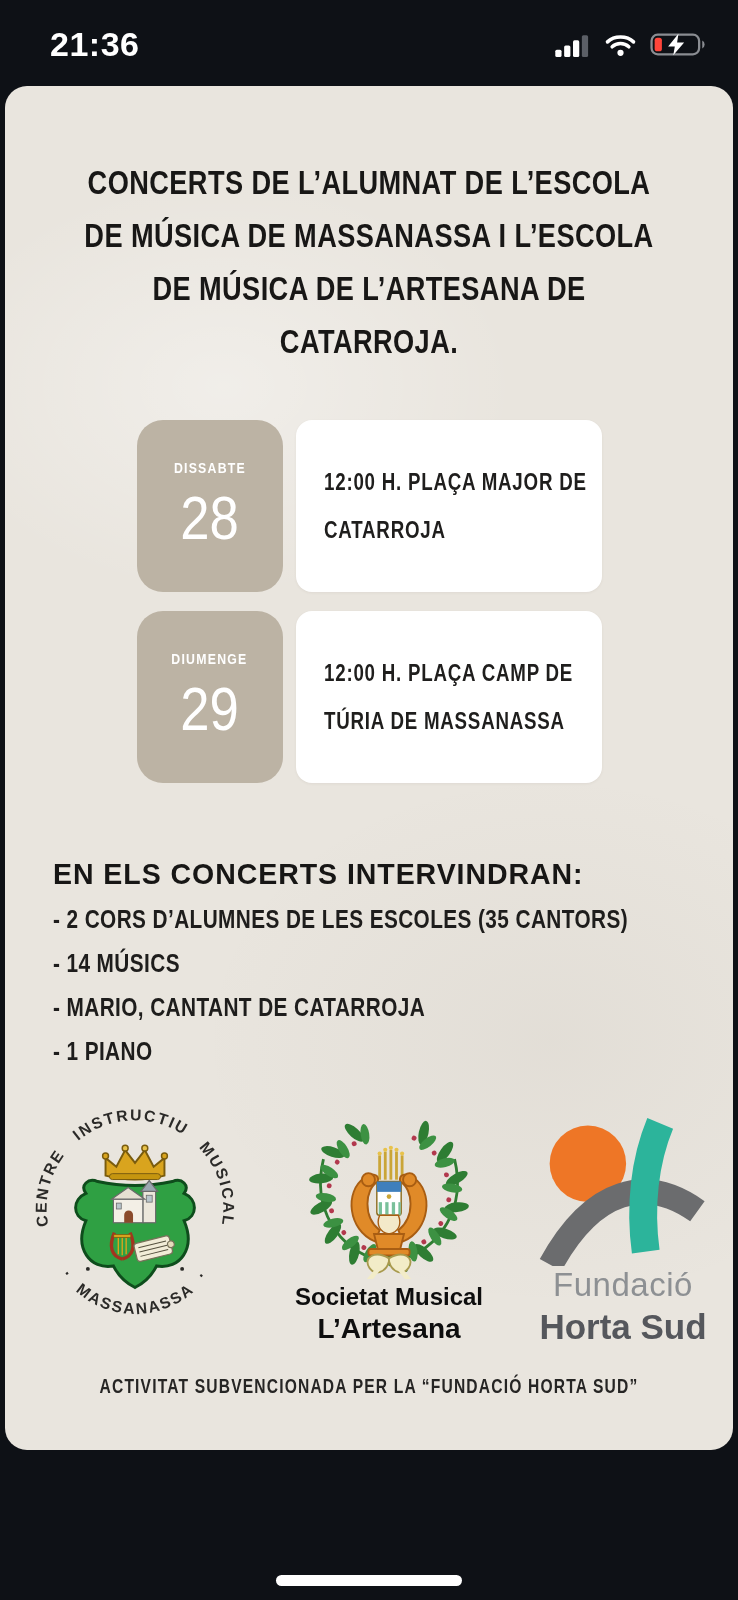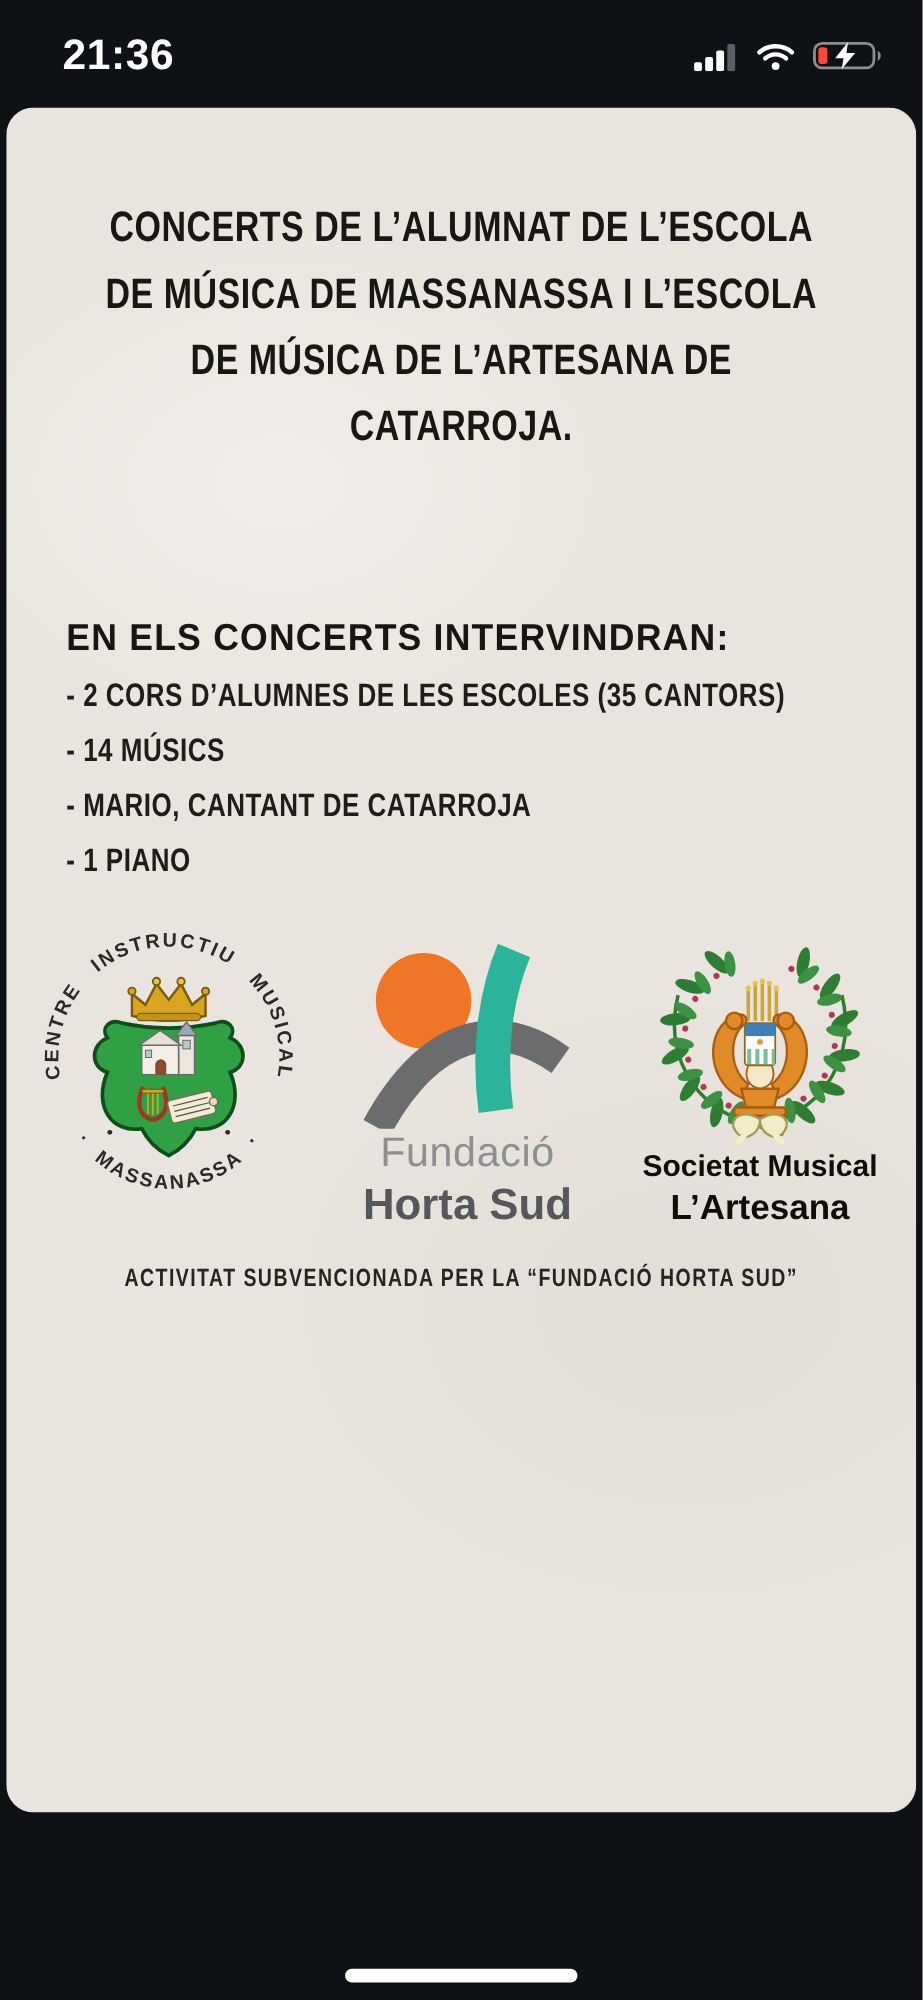--- a/index.html
+++ b/index.html
@@ -105,20 +105,40 @@
 
 <div class="flyer-card">
 
   <div class="title">
     <div>CONCERTS DE L’ALUMNAT DE L’ESCOLA</div>
     <div>DE MÚSICA DE MASSANASSA I L’ESCOLA</div>
     <div>DE MÚSICA DE L’ARTESANA DE CATARROJA.</div>
   </div>
 
   <div class="events">
+    <div class="event-row">
+      <div class="date-box">
+        <div class="day-label">DISSABTE</div>
+        <div class="day-number">28</div>
+      </div>
+      <div class="info-card">
+        <div class="info-line">12:00 H. PLAÇA MAJOR DE</div>
+        <div class="info-line">CATARROJA</div>
+      </div>
+    </div>
+    <div class="event-row">
+      <div class="date-box">
+        <div class="day-label">DIUMENGE</div>
+        <div class="day-number">29</div>
+      </div>
+      <div class="info-card">
+        <div class="info-line">12:00 H. PLAÇA CAMP DE</div>
+        <div class="info-line">TÚRIA DE MASSANASSA</div>
+      </div>
+    </div>
   </div>
 
   <div class="lineup">
     <div class="lineup-heading">EN ELS CONCERTS INTERVINDRAN:</div>
     <div class="lineup-item">- 2 CORS D’ALUMNES DE LES ESCOLES (35 CANTORS)</div>
     <div class="lineup-item">- 14 MÚSICS</div>
     <div class="lineup-item">- MARIO, CANTANT DE CATARROJA</div>
     <div class="lineup-item">- 1 PIANO</div>
   </div>
 
@@ -182,30 +202,20 @@
             <line x1="114" y1="146" x2="143" y2="146" stroke="#55513f" stroke-width="1"></line>
             <line x1="114" y1="150.5" x2="143" y2="150.5" stroke="#55513f" stroke-width="1"></line>
             <line x1="114" y1="155" x2="143" y2="155" stroke="#55513f" stroke-width="1"></line>
             <circle cx="147" cy="150.5" r="3.4" fill="#e4dcbc" stroke="#77715a" stroke-width="1.2"></circle>
           </g>
         </g>
 
         <circle cx="62" cy="171" r="2" fill="#2b2a28"></circle>
         <circle cx="158" cy="171" r="2" fill="#2b2a28"></circle>
       </svg>
-    </div>
-
-    <div class="logo-block logo-mid">
-      <svg width="176" height="155" viewBox="0 0 170 150">
-        <circle cx="51" cy="51" r="37" fill="#ee7626"></circle>
-        <path d="M 15,149 C 56,74 108,62 157,97" stroke="#6b6c6e" stroke-width="24" fill="none"></path>
-        <path d="M 121,12 C 106,48 101,92 107,136" stroke="#2cb49b" stroke-width="27" fill="none"></path>
-      </svg>
-      <div class="caption-fundacio1">Fundació</div>
-      <div class="caption-fundacio2">Horta Sud</div>
     </div>
 
     <div class="logo-block">
       <svg width="206" height="178" viewBox="0 0 220 190">
         <defs>
           <g id="leafpair">
             <ellipse cx="110" cy="24" rx="5.2" ry="13" fill="#2e7d33" transform="rotate(-18 110 24)"></ellipse>
             <ellipse cx="119" cy="31" rx="4.6" ry="11" fill="#3c9142" transform="rotate(22 119 31)"></ellipse>
             <circle cx="104" cy="34" r="2.6" fill="#b2384d"></circle>
           </g>
@@ -263,18 +273,28 @@
         <g>
           <path d="M110,168 C 95,159 82,167 89,178 C 95,187 107,183 110,171 Z" fill="#f2ecc8" stroke="#a89a4e" stroke-width="2"></path>
           <path d="M110,168 C 125,159 138,167 131,178 C 125,187 113,183 110,171 Z" fill="#f2ecc8" stroke="#a89a4e" stroke-width="2"></path>
           <path d="M98,180 L 88,192" stroke="#f2ecc8" stroke-width="5"></path>
           <path d="M122,180 L 132,192" stroke="#f2ecc8" stroke-width="5"></path>
         </g>
       </svg>
       <div class="caption-artesana1">Societat Musical</div>
       <div class="caption-artesana2">L’Artesana</div>
     </div>
+
+    <div class="logo-block logo-mid">
+      <svg width="176" height="155" viewBox="0 0 170 150">
+        <circle cx="51" cy="51" r="37" fill="#ee7626"></circle>
+        <path d="M 15,149 C 56,74 108,62 157,97" stroke="#6b6c6e" stroke-width="24" fill="none"></path>
+        <path d="M 121,12 C 106,48 101,92 107,136" stroke="#2cb49b" stroke-width="27" fill="none"></path>
+      </svg>
+      <div class="caption-fundacio1">Fundació</div>
+      <div class="caption-fundacio2">Horta Sud</div>
+    </div>
   </div>
 
   <div class="subsidy">ACTIVITAT SUBVENCIONADA PER LA “FUNDACIÓ HORTA SUD”</div>
 </div>
 
 <div class="home-indicator"></div>
 
 </body></html>

